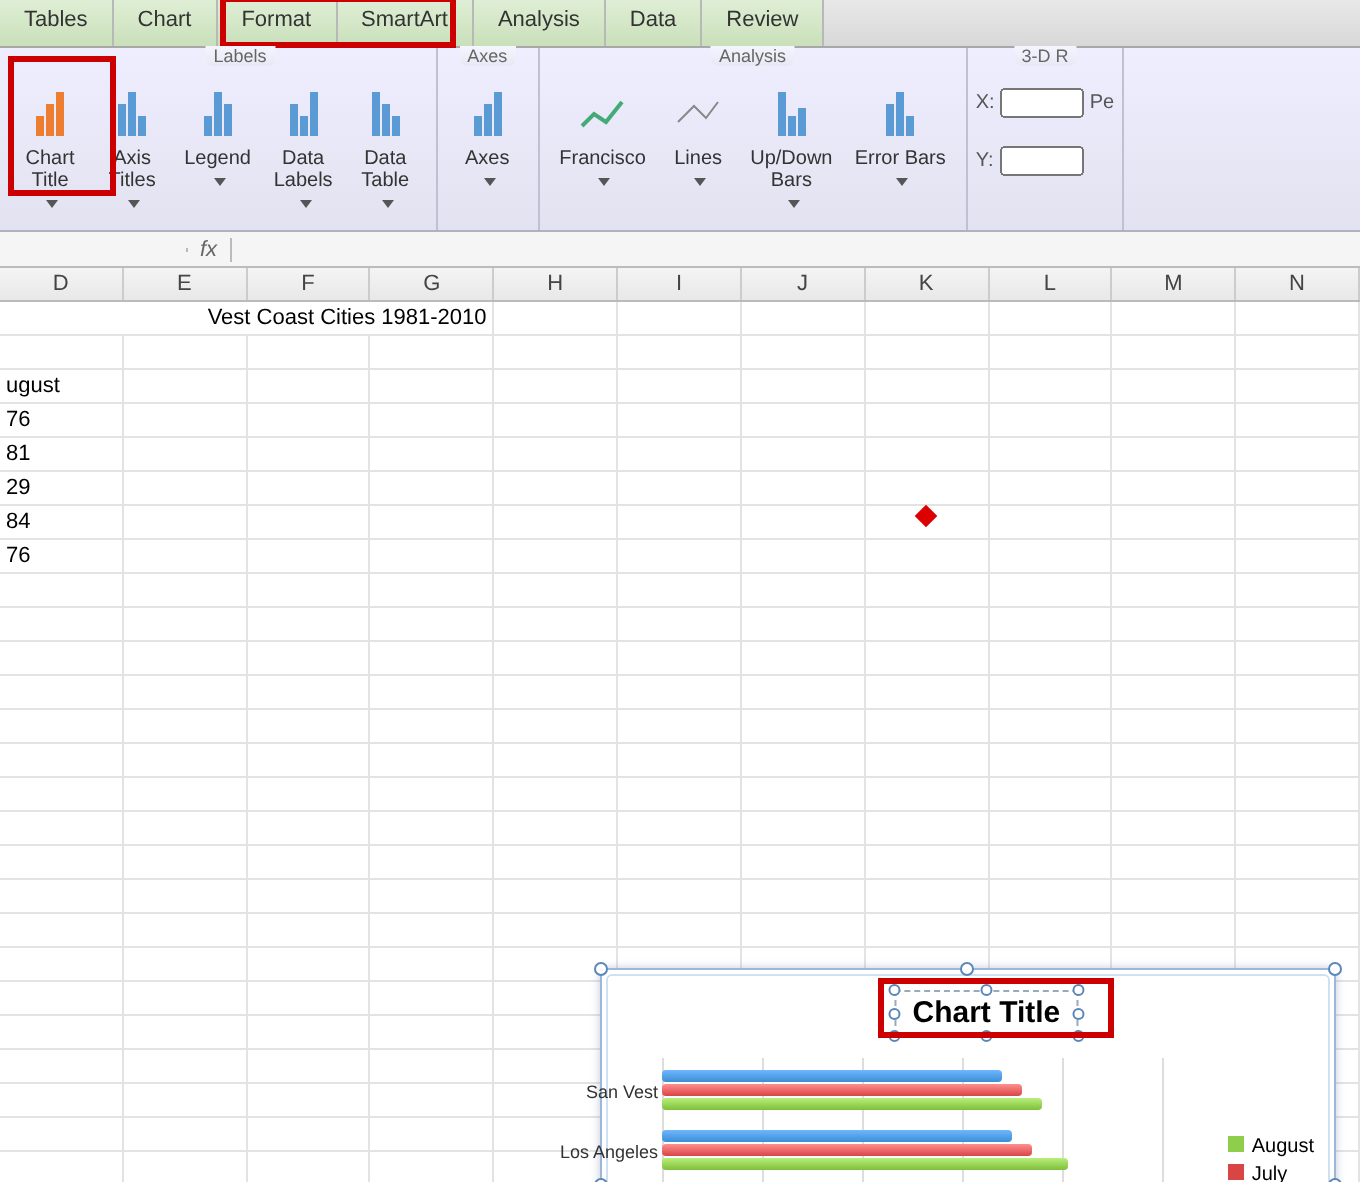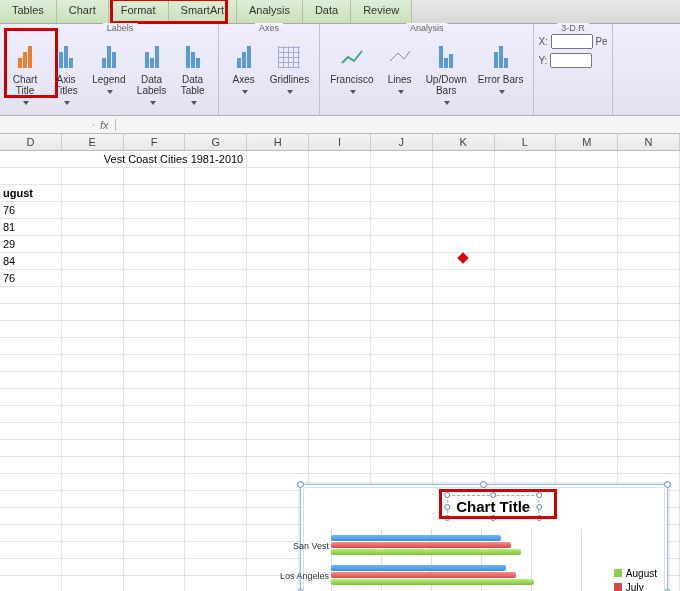--- a/index.html
+++ b/index.html
@@ -23,37 +23,37 @@
   .red-box { border:3px solid #c00; position:absolute; pointer-events:none; }
 
   
   .mini-bars { display:flex; gap:1px; align-items:flex-end; height:22px;}
   .mini-bars span{ width:4px; background:#5b9bd5;}
   .mini-bars.orange span{ background:#ed7d31;}
   .b1{height:10px}.b2{height:16px}.b3{height:22px}.b4{height:14px}
 
   
   .rot { padding:6px 4px 2px; font-size:10px; color:#555;}
-  .rot div{ margin:4px 0;}
+  .rot div{ margin:14px 0;}
   .rot input{ width:42px; font-size:10px;}
 
   
   .fxbar { display:flex; align-items:center; border-bottom:1px solid #bbb; background:#f5f5f5; height:18px;}
   .fxbar .namebox{ width:94px; border-right:1px solid #bbb; padding:1px 4px; font-size:10px;}
   .fxbar .fx{ font-style:italic; color:#666; padding:0 6px; border-right:1px solid #bbb;}
 
   
   .sheet { position:relative; }
   .colhead { display:flex; background:linear-gradient(#f4f4f4,#e8e8e8); border-bottom:1px solid #bbb; height:17px;}
   .colhead div { width:62px; border-right:1px solid #ccc; text-align:center; font-size:11px; color:#444; line-height:17px;}
   .rows { }
   .row { display:flex; height:17px; border-bottom:1px solid #e3e3e3;}
   .row div.cell { width:62px; border-right:1px solid #e3e3e3; padding:0 3px; font-size:11px; line-height:17px; overflow:hidden; white-space:nowrap;}
   .row div.cell.right { text-align:left;}
-  .bold{font-weight:bold;}
+  .bold{font-weight:normal;}
 
   
   .chart-obj { position:absolute; left:300px; top:350px; width:368px; height:218px; background:#fff; border:1px solid #9cb8d8; border-radius:4px; box-shadow:0 0 4px rgba(100,120,160,.4);}
   .chart-obj::before{content:"";position:absolute;inset:2px;border:1px solid #cfe0f2;border-radius:3px;pointer-events:none;}
   .handle{position:absolute;width:7px;height:7px;background:#fff;border:1px solid #5b87b8;border-radius:50%;}
   .h-tl{left:-4px;top:-4px}.h-tr{right:-4px;top:-4px}
   .h-t{left:50%;top:-4px;margin-left:-4px}
   .h-l{left:-4px;top:50%;margin-top:-4px}.h-r{right:-4px;top:50%;margin-top:-4px}
 
   .chart-title { position:absolute; left:50%; top:10px; transform:translateX(-40%); font:bold 15px Arial; border:1px dashed #9ab; padding:2px 8px;}
@@ -154,26 +154,20 @@
     <span class="group-label">Axes</span>
     <div class="btn-big">
       <div class="btn-icon">
           <div class="mini-bars">
             <span class="b1"></span>
             <span class="b2"></span>
             <span class="b3"></span>
           </div>
         </div>
       <div class="btn-text">Axes</div><span class="tri"></span>
-    </div>
-    <div class="btn-big">
-      <div class="btn-icon">
-          <div style="width:22px;height:22px;background:repeating-linear-gradient(0deg,#aac,#aac 1px,transparent 1px,transparent 5px),repeating-linear-gradient(90deg,#aac,#aac 1px,transparent 1px,transparent 5px)"></div>
-        </div>
-      <div class="btn-text">Gridlines</div><span class="tri"></span>
     </div>
   </div>
 
   <div class="group" style="padding-top:12px">
     <span class="group-label">Analysis</span>
     <div class="btn-big">
       <div class="btn-icon">
           <svg width="24" height="20">
             <polyline points="2,16 8,10 14,14 22,4" stroke="#4a7" fill="none" stroke-width="2"></polyline>
           </svg>

